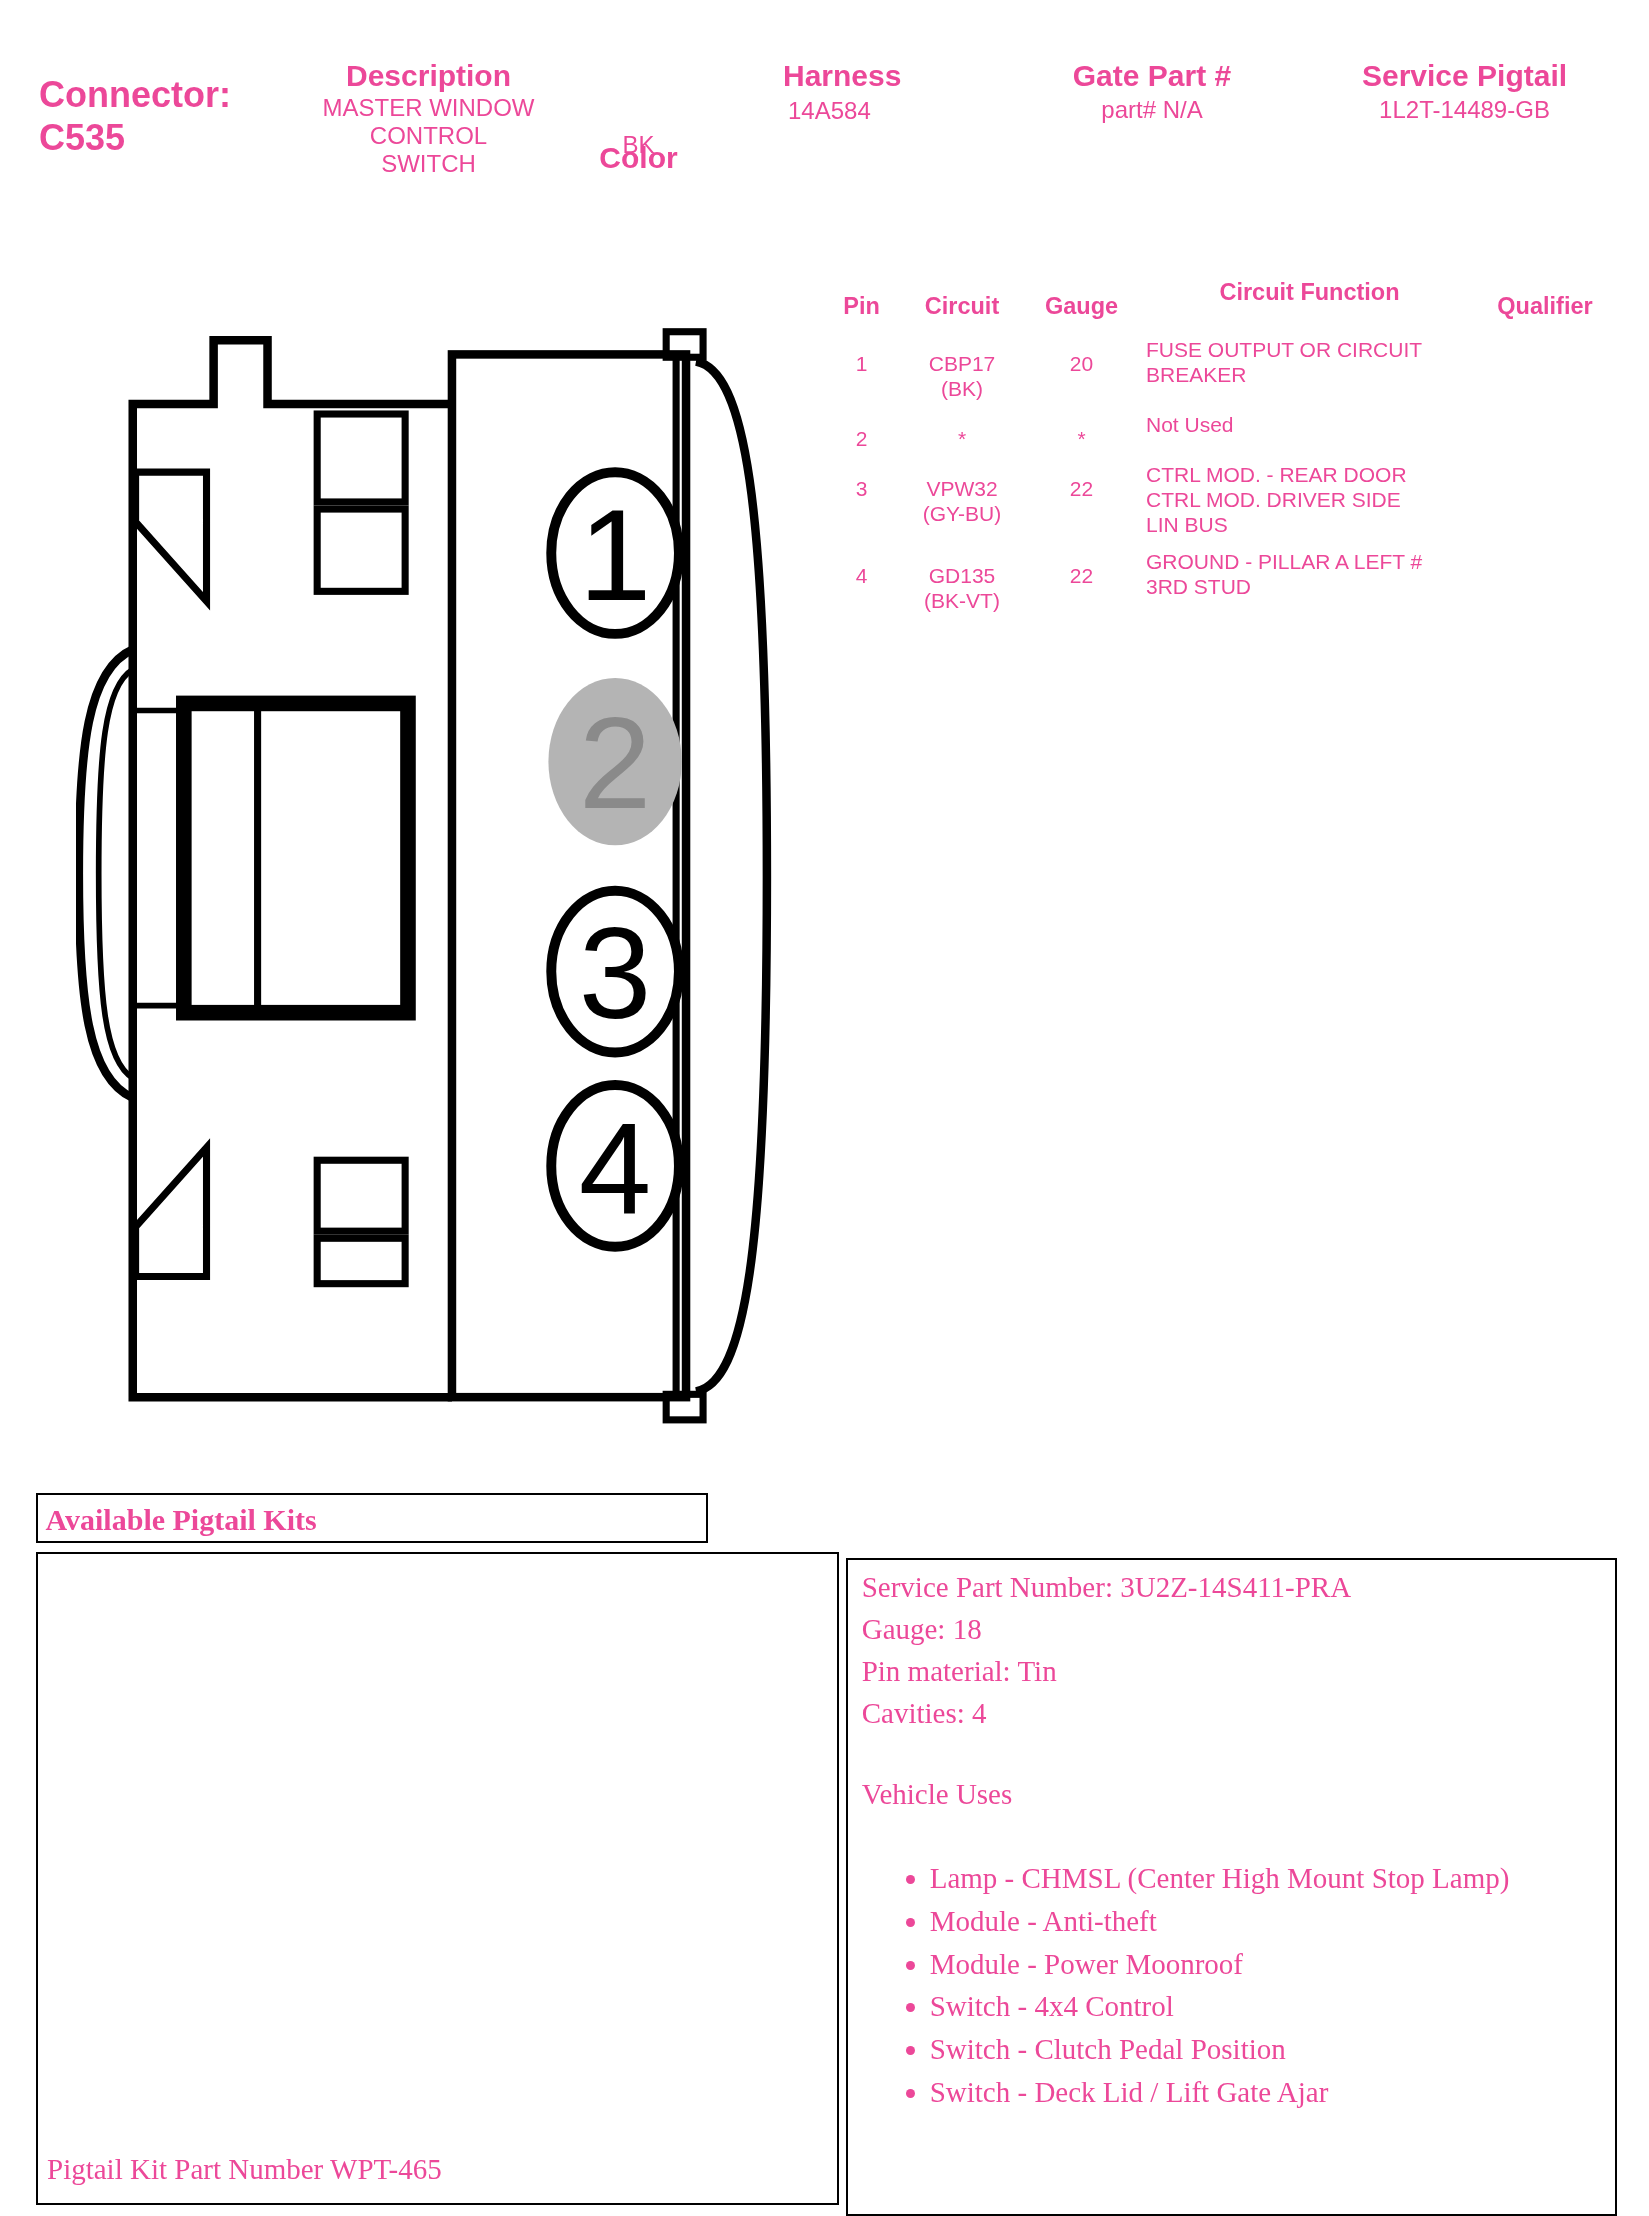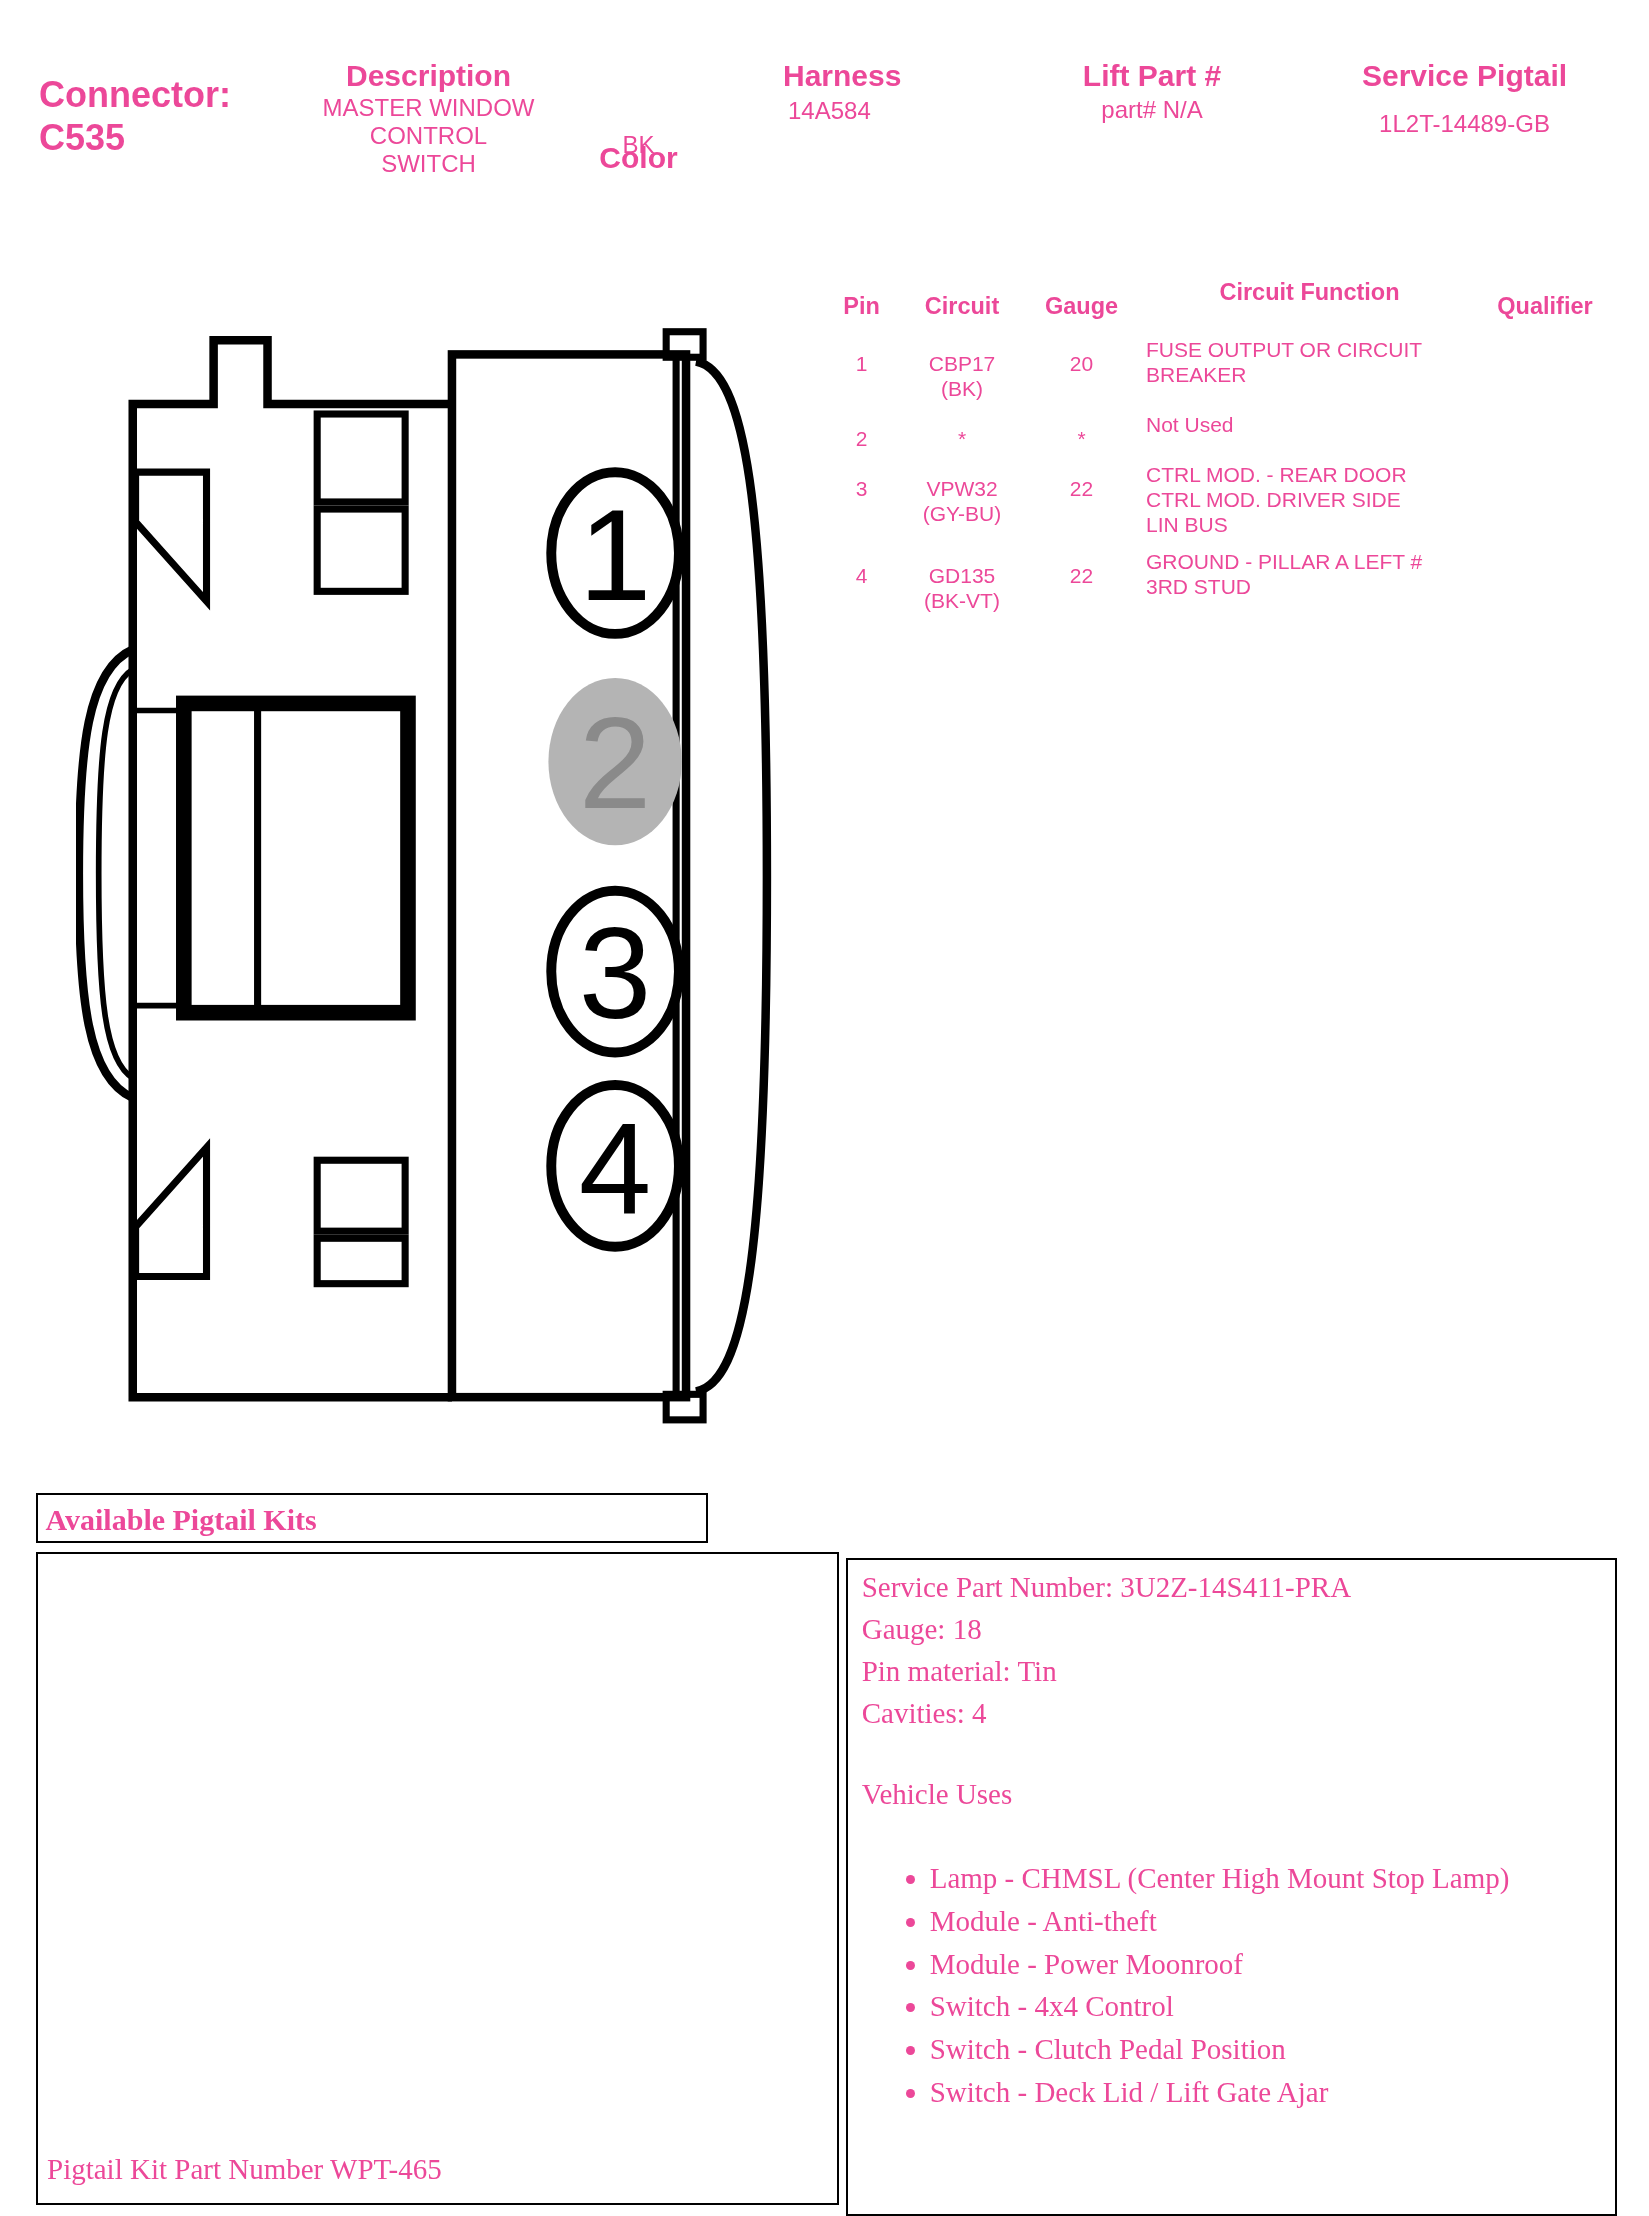--- a/index.html
+++ b/index.html
@@ -68,25 +68,25 @@
   <div class="abs hdr-value ctr pre" style="left:273px; top:94px; width:311px;">MASTER WINDOW
 CONTROL
 SWITCH</div>
 
   <div class="abs hdr-label ctr" style="left:578px; top:93px; width:121px;margin-top:48px;">Color</div>
   <div class="abs hdr-value ctr" style="left:578px; top:131px; width:121px;">BK</div>
 
   <div class="abs hdr-label" style="left:783px; top:59px;">Harness</div>
   <div class="abs hdr-value" style="left:788px; top:97px;">14A584</div>
 
-  <div class="abs hdr-label ctr" style="left:1063px; top:59px; width:178px;">Lift Part #</div>
+  <div class="abs hdr-label ctr" style="left:1063px; top:59px; width:178px;">Gate Part #</div>
   <div class="abs hdr-value ctr" style="left:1063px; top:96px; width:178px;">part# N/A</div>
 
   <div class="abs hdr-label ctr" style="left:1343px; top:59px; width:243px;">Service Pigtail</div>
-  <div class="abs hdr-value ctr" style="left:1343px; top:96px; width:243px;margin-top:14px;">1L2T-14489-GB</div>
+  <div class="abs hdr-value ctr" style="left:1343px; top:96px; width:243px;">1L2T-14489-GB</div>
 
   <svg class="abs diagram" viewBox="0 0 492 780">
     <g fill="none" stroke="#000000">
 
       <rect x="265" y="22" width="165" height="735" stroke-width="6" fill="#ffffff"></rect>
 
       <path d="M 437 27 C 471 33 487 122 487 390 C 487 658 471 747 437 753" stroke-width="6"></path>
       <line x1="423" y1="22" x2="423" y2="757" stroke-width="5"></line>
       <rect x="416" y="6" width="26" height="18" stroke-width="5"></rect>
       <rect x="416" y="755" width="26" height="18" stroke-width="5"></rect>

